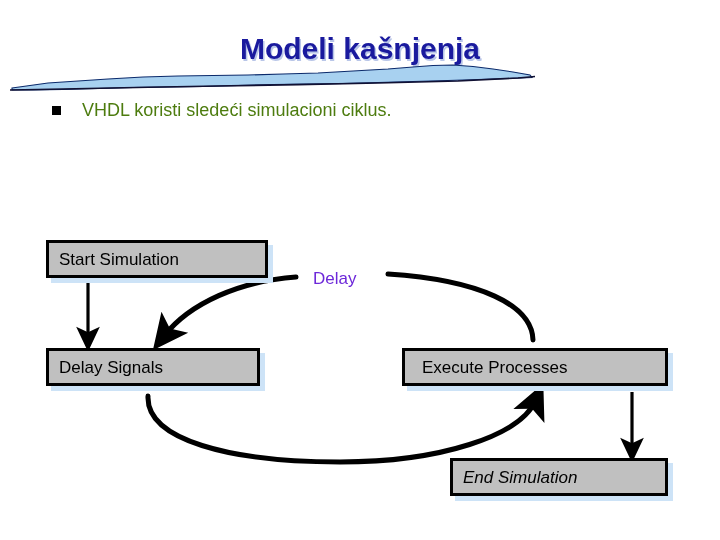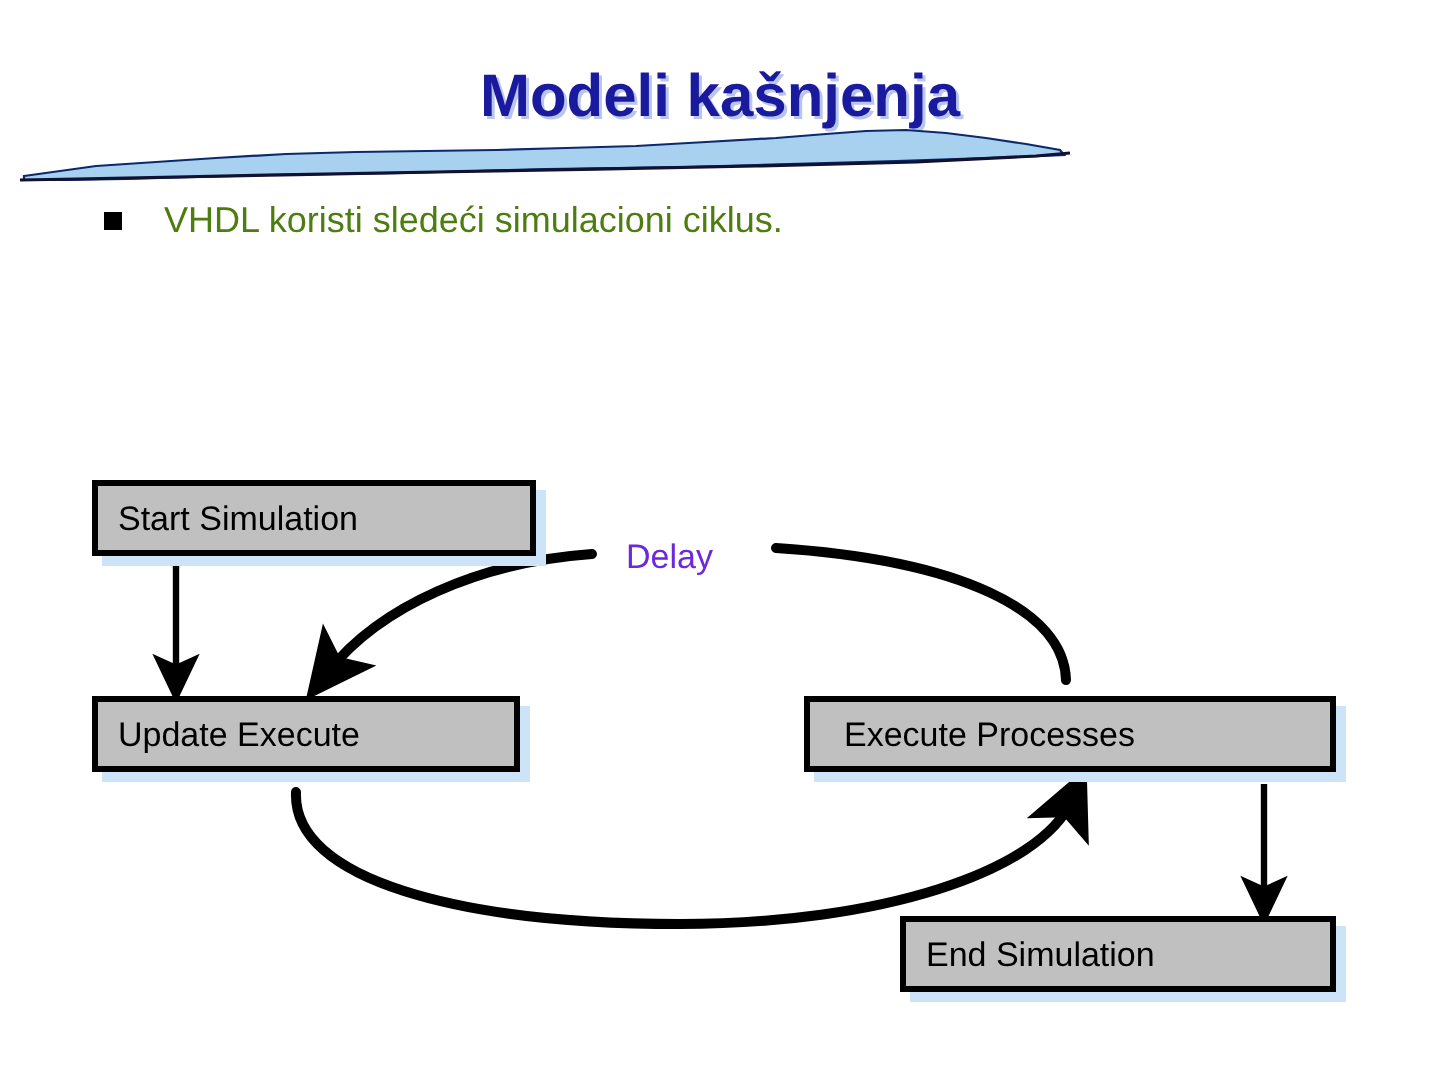--- a/index.html
+++ b/index.html
@@ -87,21 +87,21 @@
     line-height: 1;
     display: flex;
     align-items: center;
     padding-left: 10px;
     white-space: nowrap;
   }
 
   #box-start        { left: 46px;  top: 220px; width: 222px; height: 38px; margin-top: 20px; }
   #box-update       { left: 46px;  top: 348px; width: 214px; height: 38px; }
   #box-execute      { left: 402px; top: 348px; width: 266px; height: 38px; padding-left: 17px; }
-  #box-end          { left: 450px; top: 458px; width: 218px; height: 38px; }
+  #box-end          { left: 450px; top: 458px; width: 218px; height: 38px; font-style: italic; }
 
   
   #delay-label {
     position: absolute;
     left: 310px;
     top: 268px;
     font-size: 17px;
     color: #6d28d9;
     background: #ffffff;
     padding: 0 3px;
@@ -159,21 +159,21 @@
 
     <path d="M533,340 C532,305 480,280 388,274" fill="none" stroke="#000000" stroke-width="5" stroke-linecap="round"></path>
 
     <path d="M148,396 C146,440 230,462 340,462 C440,462 520,436 536,400" fill="none" stroke="#000000" stroke-width="5" stroke-linecap="round" marker-end="url(#ah2)"></path>
 
     <line x1="632" y1="392" x2="632" y2="450" stroke="#000000" stroke-width="3.2" marker-end="url(#ah)"></line>
   </svg>
 
   <div class="flow-box" id="box-start">Start Simulation</div>
 
-  <div class="flow-box" id="box-update">Update Execute</div>
+  <div class="flow-box" id="box-update">Delay Signals</div>
 
   <div class="flow-box" id="box-execute">Execute Processes</div>
 
   <div class="flow-box" id="box-end">End Simulation</div>
 
   <div id="delay-label">Delay</div>
 
 </div>
 
 </body></html>

